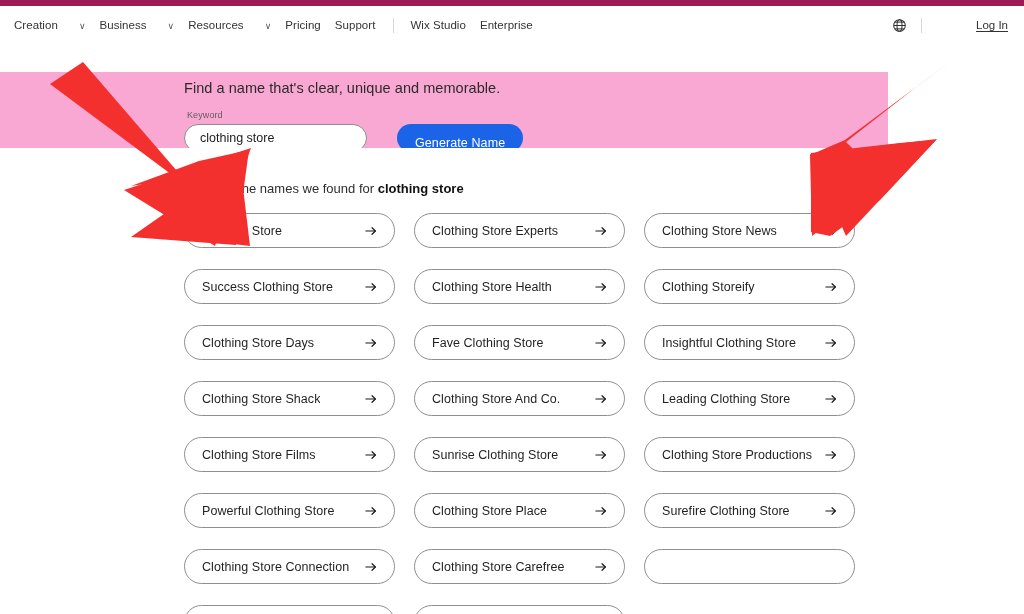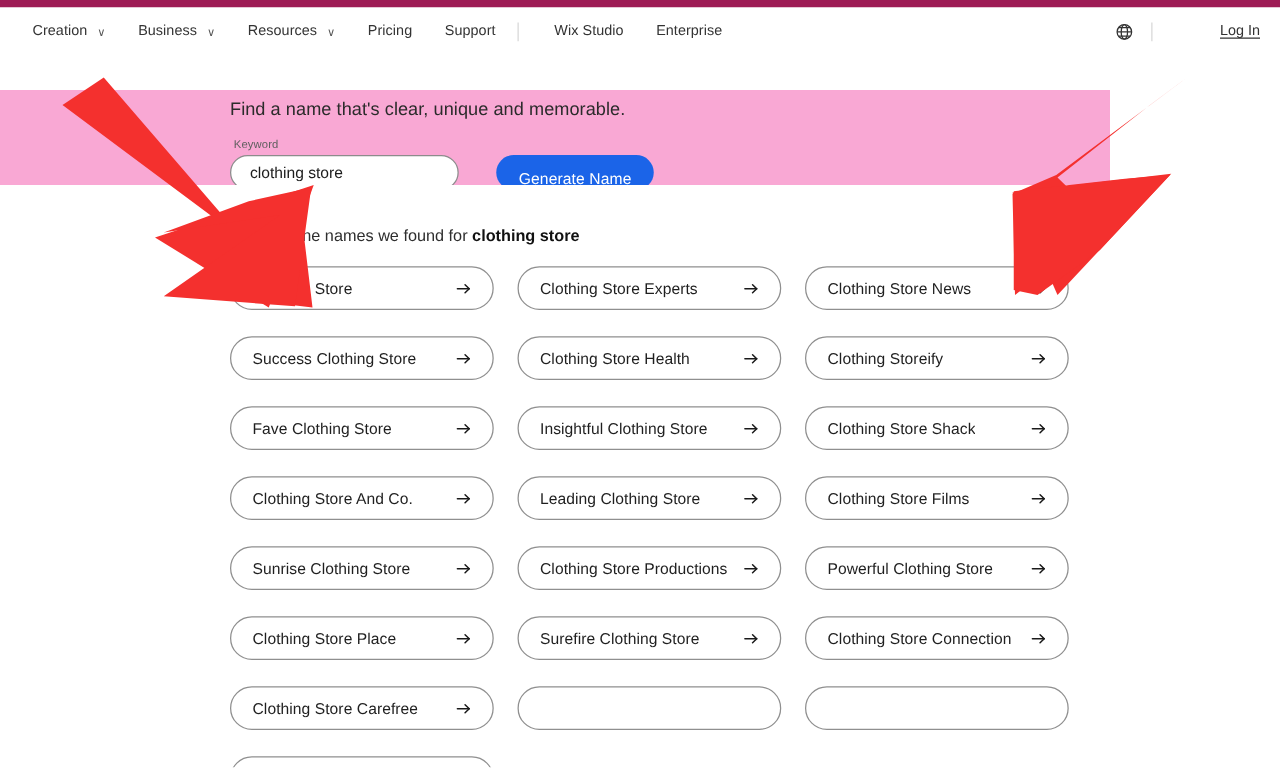--- a/index.html
+++ b/index.html
@@ -45,28 +45,27 @@
 
   .nav-left {
     display: flex;
     align-items: center;
     gap: 0px;
   }
 
   .nav-item {
     display: flex;
     align-items: center;
-    gap: 8px;
+    gap: 21px;
     font-size: 11.5px;
     color: #333333;
     padding: 0 14px 0 0;
     white-space: nowrap;
     cursor: pointer;
     letter-spacing: 0.05px;
-    margin-left: 12px;
   }
   .nav-item:first-child { padding-left: 0; }
 
   .nav-item .caret {
     display: inline-block;
     font-size: 9px;
     line-height: 1;
     color: #555;
     transform: translateY(0.5px);
   }
@@ -371,20 +370,29 @@
         <div class="name-card">
           <span class="label">Clothing Storeify</span>
           <span class="arrow">
             <svg viewBox="0 0 16 16" width="14" height="14" fill="none" stroke="currentColor" stroke-width="1.4" stroke-linecap="round" stroke-linejoin="round">
               <line x1="2.2" y1="8" x2="13" y2="8"></line>
               <polyline points="9.2,4.3 13,8 9.2,11.7"></polyline>
             </svg>
           </span>
         </div>
         <div class="name-card">
+          <span class="label">Clothing Store Days</span>
+          <span class="arrow">
+            <svg viewBox="0 0 16 16" width="14" height="14" fill="none" stroke="currentColor" stroke-width="1.4" stroke-linecap="round" stroke-linejoin="round">
+              <line x1="2.2" y1="8" x2="13" y2="8"></line>
+              <polyline points="9.2,4.3 13,8 9.2,11.7"></polyline>
+            </svg>
+          </span>
+        </div>
+        <div class="name-card">
           <span class="label">Fave Clothing Store</span>
           <span class="arrow">
             <svg viewBox="0 0 16 16" width="14" height="14" fill="none" stroke="currentColor" stroke-width="1.4" stroke-linecap="round" stroke-linejoin="round">
               <line x1="2.2" y1="8" x2="13" y2="8"></line>
               <polyline points="9.2,4.3 13,8 9.2,11.7"></polyline>
             </svg>
           </span>
         </div>
         <div class="name-card">
           <span class="label">Insightful Clothing Store</span>

